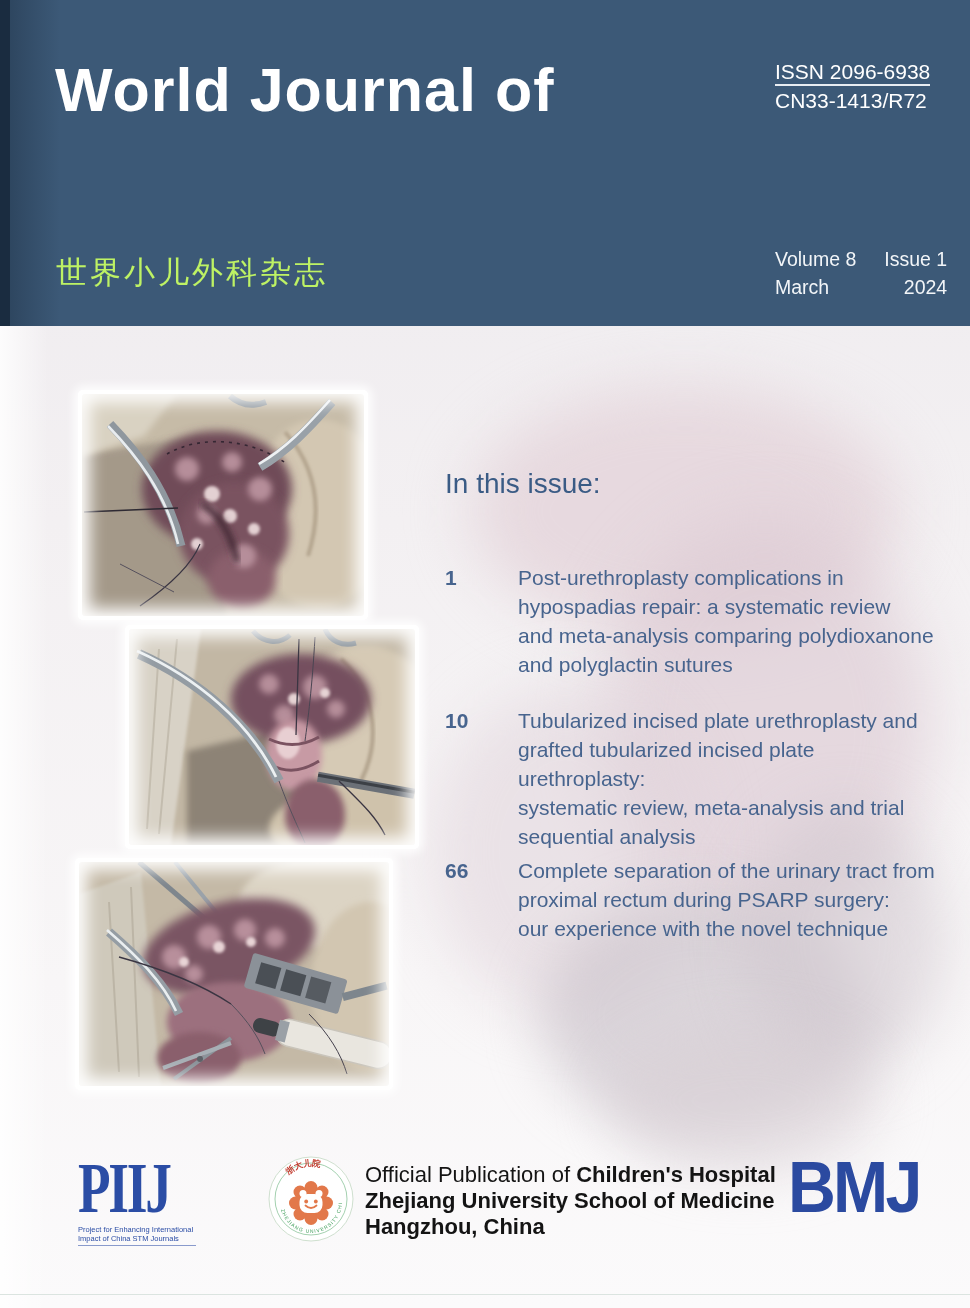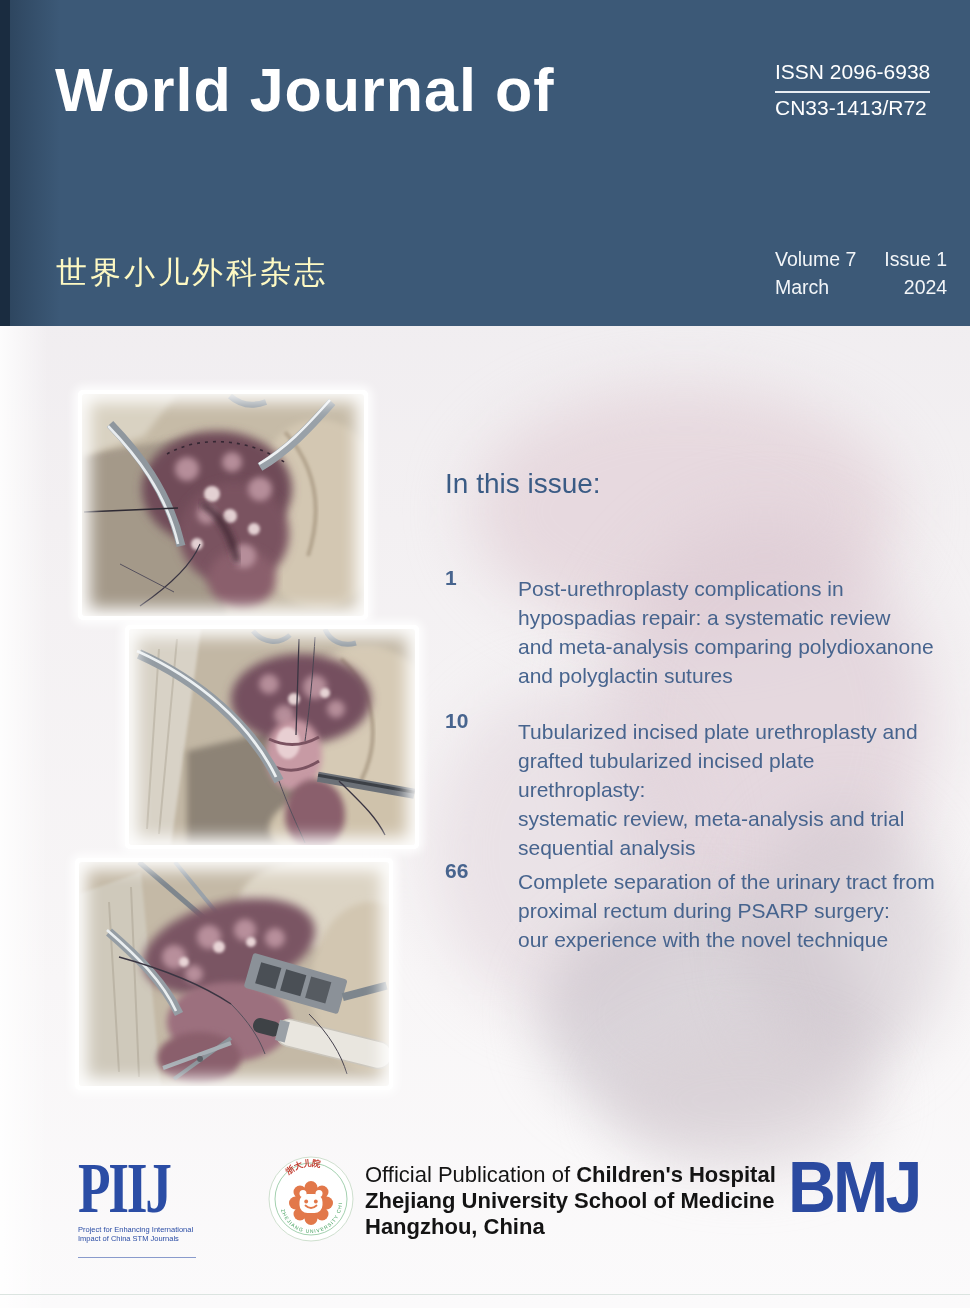--- a/index.html
+++ b/index.html
@@ -8,25 +8,25 @@
     background:linear-gradient(180deg,#edeaee 0%,#f3f0f2 40%,#f8f6f7 75%,#fbfafb 100%);
     overflow:hidden;font-family:"Liberation Sans",sans-serif;
   }
   
   .header{position:absolute;left:0;top:0;width:970px;height:326px;background:#3c5977;}
   .header .spine{position:absolute;left:0;top:0;width:10px;height:100%;background:#1a2c40;}
   .header .spine-fade{position:absolute;left:10px;top:0;width:50px;height:100%;
     background:linear-gradient(90deg,rgba(10,22,36,.28),rgba(10,22,36,0));}
   .title{position:absolute;left:55px;top:42px;color:#ffffff;font-weight:bold;
     font-size:61px;line-height:96px;letter-spacing:1px;white-space:nowrap;}
-  .cn-title{position:absolute;left:56px;top:252px;color:#fef9c3;
+  .cn-title{position:absolute;left:56px;top:252px;color:#bef264;
     font-family:"DejaVu Serif","Liberation Serif",serif;font-size:31px;
     letter-spacing:3px;font-weight:400;text-align:center;}
   .issn-block{position:absolute;left:775px;top:60px;color:#fff;font-size:21px;line-height:24px;}
-  .issn-line{display:inline-block;border-bottom:2px solid #e8edf2;padding-bottom:7px;}
+  .issn-line{display:inline-block;border-bottom:2px solid #e8edf2;}
   .cn-line{margin-top:3px;}
   .vol-block{position:absolute;left:775px;top:248px;color:#f2f5f8;font-size:19.5px;
     display:grid;grid-template-columns:auto auto;column-gap:18px;row-gap:5px;}
   .vol-block .r{text-align:right;min-width:62px;margin-left:10px;}
   
   .ghosts{position:absolute;left:0;top:326px;width:970px;height:982px;overflow:hidden;}
   .gh{position:absolute;border-radius:50%;}
   .gh1{left:470px;top:60px;width:430px;height:250px;background:rgba(227,210,216,.75);filter:blur(30px);}
   .gh2{left:600px;top:190px;width:330px;height:420px;background:rgba(219,202,211,.65);filter:blur(32px);}
   .gh3{left:430px;top:360px;width:270px;height:330px;background:rgba(224,212,218,.55);filter:blur(30px);}
@@ -42,30 +42,30 @@
   .photo svg{display:block;border-radius:3px;}
   .photo::after{content:'';position:absolute;inset:0;border-radius:5px;
     box-shadow:inset 0 0 16px 12px rgba(255,255,255,.95);pointer-events:none;}
   .photo1{left:78px;top:390px;}
   .photo2{left:125px;top:625px;}
   .photo3{left:75px;top:858px;}
   
   .toc-heading{position:absolute;left:445px;top:468px;font-size:28px;font-weight:normal;color:#3a5b85;}
   .toc-item{position:absolute;left:445px;width:500px;color:#47648e;font-size:21px;line-height:29px;}
   .toc-item .num{position:absolute;left:0;top:0;font-weight:bold;}
-  .toc-item .ttl{display:block;margin-left:73px;white-space:pre-line;margin-top:11px;}
+  .toc-item .ttl{display:block;margin-left:73px;white-space:pre-line;}
   .toc-item1{top:563px;}
   .toc-item2{top:706px;}
   .toc-item3{top:856px;}
   
   .piij{position:absolute;left:78px;top:1152px;color:#2b4da5;}
   .piij .mono{font-family:"Liberation Serif",serif;font-weight:bold;font-size:72px;line-height:72px;
     letter-spacing:-3px;transform:scaleX(.74);transform-origin:left center;display:block;}
   .piij .tagline{font-size:7.5px;line-height:9px;white-space:pre-line;margin-top:1px;
-    border-bottom:1px solid rgba(43,77,165,.55);padding-bottom:14px;width:118px;}
+    border-bottom:1px solid rgba(43,77,165,.55);padding-bottom:2px;width:118px;}
   .hosp-logo{position:absolute;left:268px;top:1156px;}
   .pubtext{position:absolute;left:365px;top:1162px;font-family:Liberation Sans, sans-serif;
     font-size:22px;line-height:26px;color:#141414;}
   .pubtext b{font-weight:bold;}
   .bmj{position:absolute;left:788px;top:1146px;color:#2b4aa0;font-weight:bold;font-size:72px;
     letter-spacing:-3px;transform:scaleX(.92);transform-origin:left center;}
 </style>
 </head>
 <body>
 
@@ -76,21 +76,21 @@
     <div class="spine-fade"></div>
     <div class="title">
       <span>World Journal of</span><br>
     </div>
     <div class="cn-title">世界小儿外科杂志</div>
     <div class="issn-block">
       <span class="issn-line">ISSN 2096-6938</span>
       <div class="cn-line">CN33-1413/R72</div>
     </div>
     <div class="vol-block">
-      <span>Volume 7</span>
+      <span>Volume 8</span>
       <span class="r">Issue 1</span>
       <span>March</span>
       <span class="r">2024</span>
     </div>
   </div>
 
   <div class="ghosts">
     <div class="gh gh1"></div>
     <div class="gh gh2"></div>
     <div class="gh gh3"></div>

